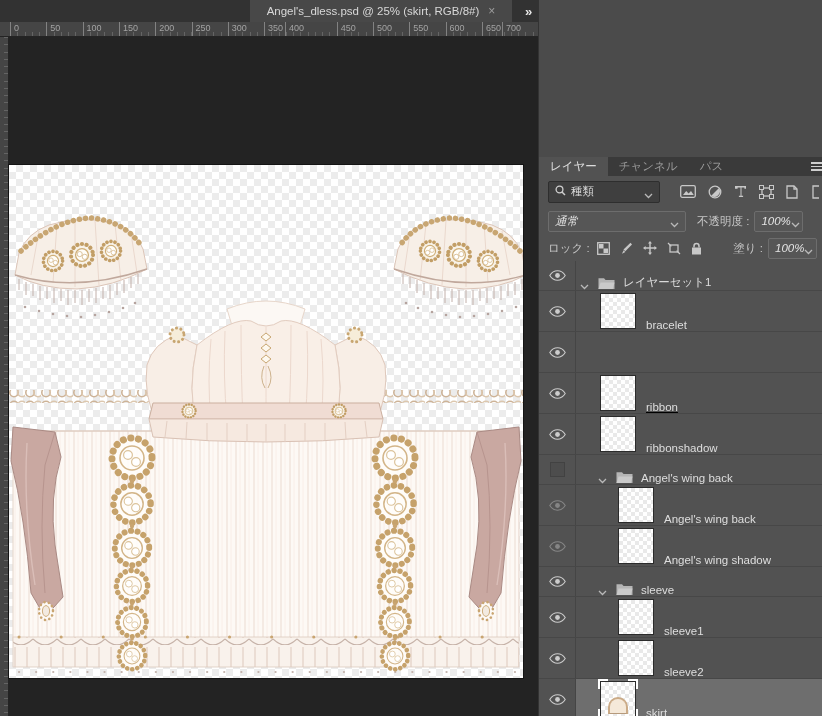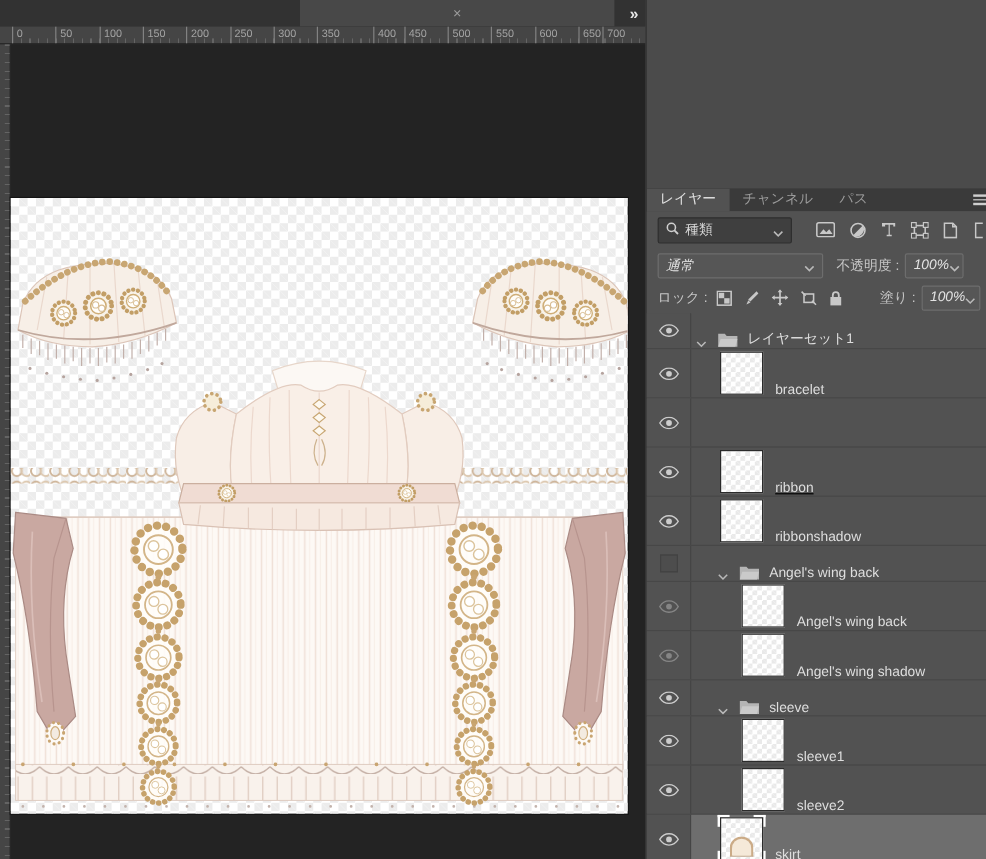--- a/index.html
+++ b/index.html
@@ -102,36 +102,37 @@
                 background:#f5e9d9; }
 </style>
 </head>
 <body>
 
 <div class="app">
 
   <div class="doc-area">
     <div class="tabbar">
       <div class="doc-tab">
+        <span>Angel's_dless.psd @ 25% (skirt, RGB/8#)</span>
         <span class="close">×</span>
       </div>
       <div class="tab-overflow">»</div>
     </div>
 
     <div class="ruler-h">
       <div class="minor"></div>
     <span class="rlabel" style="left: 10px;">0</span>
         <span class="rlabel" style="left: 46.3px;">50</span>
         <span class="rlabel" style="left: 82.6px;">100</span>
         <span class="rlabel" style="left: 118.9px;">150</span>
         <span class="rlabel" style="left: 155.2px;">200</span>
         <span class="rlabel" style="left: 191.5px;">250</span>
         <span class="rlabel" style="left: 227.8px;">300</span>
         <span class="rlabel" style="left: 264.1px;">350</span>
-        <span class="rlabel" style="left: 311px;">400</span>
+        <span class="rlabel" style="left: 285px;">400</span>
         <span class="rlabel" style="left: 336.7px;">450</span>
         <span class="rlabel" style="left: 373px;">500</span>
         <span class="rlabel" style="left: 409.3px;">550</span>
         <span class="rlabel" style="left: 445.6px;">600</span>
         <span class="rlabel" style="left: 481.9px;">650</span>
         <span class="rlabel" style="left: 502px;">700</span>
       </div>
     <div class="ruler-v">
       <div class="minor"></div>
     </div>

